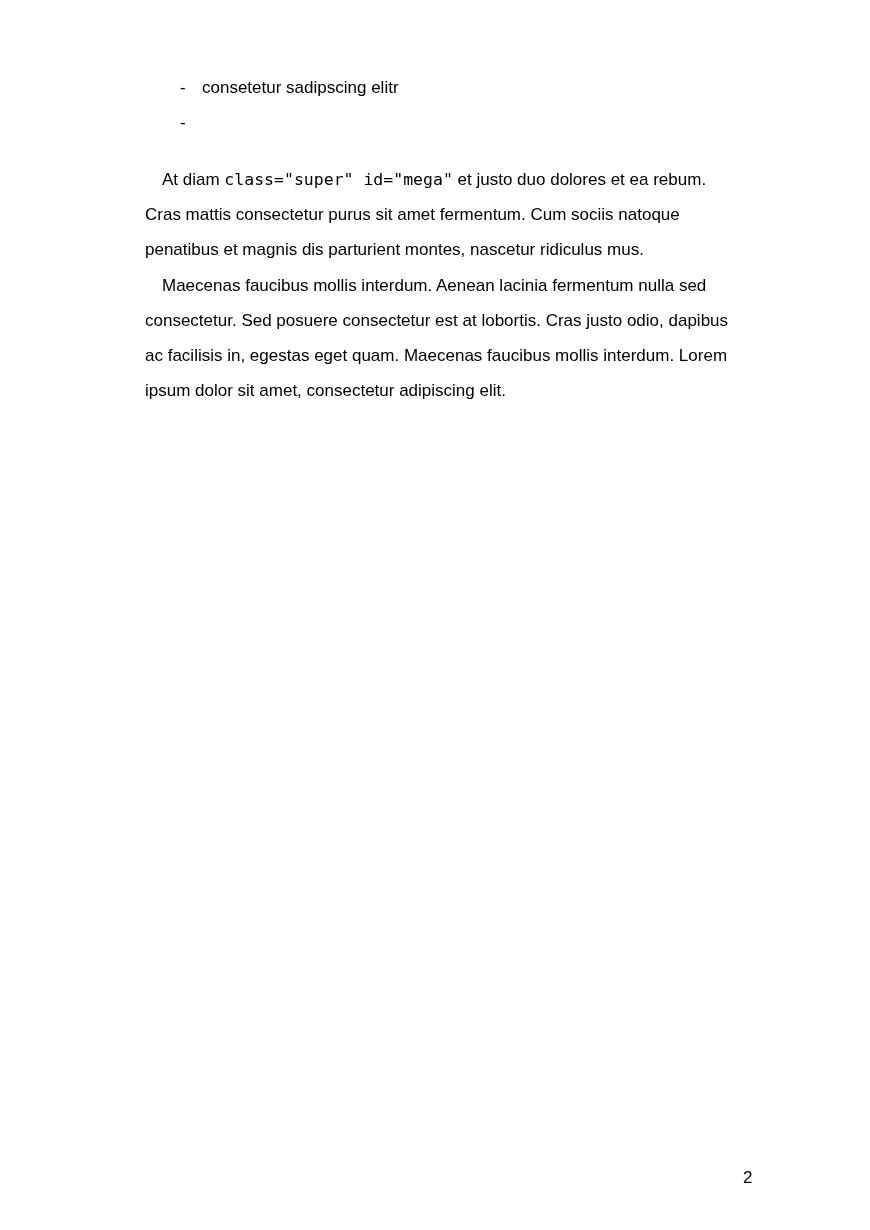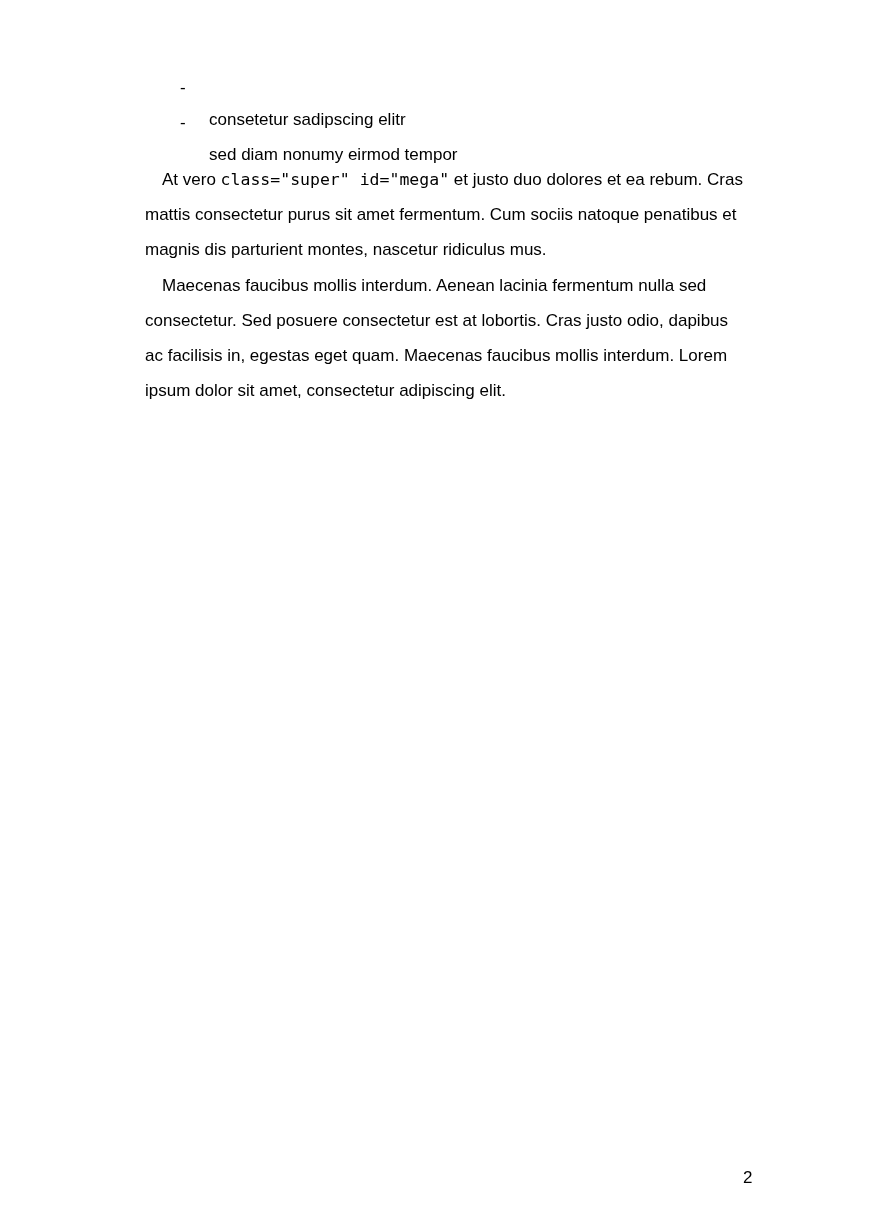--- a/index.html
+++ b/index.html
@@ -2,41 +2,40 @@
 <html><head>
   <meta charset="utf-8">
   <style>
     html, body { margin: 0; padding: 0; background: #ffffff; }
     body { width: 870px; height: 1230px; position: relative; overflow: hidden;
            font-family: "Liberation Sans", sans-serif; color: #000; }
     .page { position: absolute; left: 0; top: 0; width: 870px; height: 1230px; }
     .list { position: absolute; left: 0; top: 76px; width: 870px; margin: 0; padding: 0; list-style: none; }
     .list-item { position: relative; height: 35px; font-size: 17px; line-height: 24px; }
     .dash { position: absolute; left: 180px; }
-    .item-text { position: absolute; left: 209px; margin-top: 32px; }
+    .item-text { position: absolute; left: 202px; }
     .body-text { position: absolute; left: 145px; top: 162px; width: 600px;
                  font-size: 17px; line-height: 35.2px; }
     .para { margin: 0; text-indent: 17px; }
     code { font-family: "DejaVu Sans Mono", monospace; font-size: 16.5px; }
     .page-number { position: absolute; left: 743px; top: 1168px; font-size: 17px; }
   </style>
 </head>
 <body>
 
 <div class="page">
   <ul class="list">
     <li class="list-item">
       <span class="dash">-</span>
       <span class="item-text">consetetur sadipscing elitr</span>
     </li>
     <li class="list-item">
       <span class="dash">-</span>
-      <span class="item-text">sed diam nonumy eirmod tempor</span>
     </li>
   </ul>
 
   <div class="body-text">
-    <p class="para"><span>At vero </span><code>class="super"  id="mega"</code><span> et justo duo dolores et ea rebum. Cras mattis consectetur purus sit amet fermentum. Cum sociis natoque penatibus et magnis dis parturient montes, nascetur ridiculus mus.</span></p>
+    <p class="para"><span>At diam </span><code>class="super"  id="mega"</code><span> et justo duo dolores et ea rebum. Cras mattis consectetur purus sit amet fermentum. Cum sociis natoque penatibus et magnis dis parturient montes, nascetur ridiculus mus.</span></p>
     <p class="para">Maecenas faucibus mollis interdum. Aenean lacinia fermentum nulla sed consectetur. Sed posuere consectetur est at lobortis. Cras justo odio, dapibus ac facilisis in, egestas eget quam. Maecenas faucibus mollis interdum. Lorem ipsum dolor sit amet, consectetur adipiscing elit.</p>
   </div>
 
   <div class="page-number">2</div>
 </div>
 
 </body></html>

